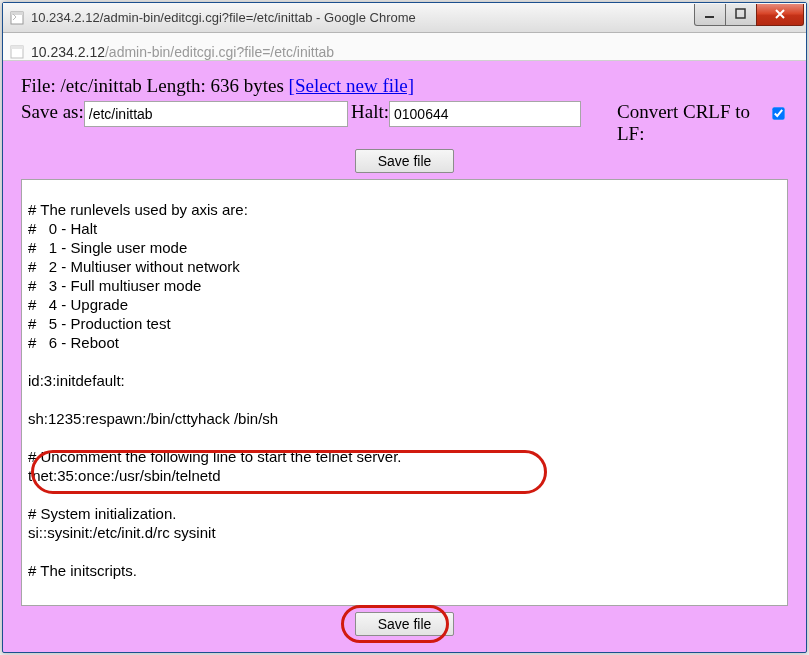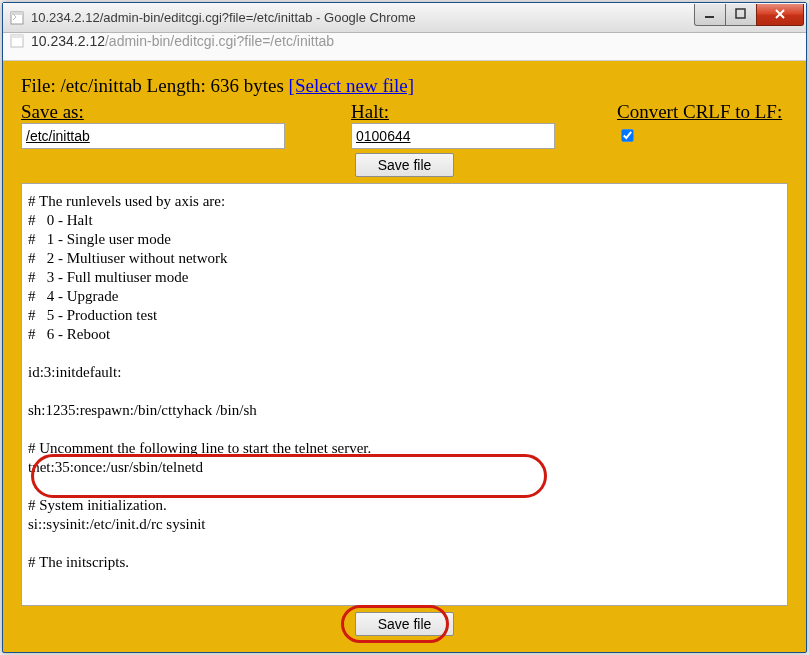--- a/index.html
+++ b/index.html
@@ -11,21 +11,21 @@
   width: 809px;
   height: 655px;
   overflow: hidden;
 }
 .window {
   width: 805px;
   height: 651px;
   margin: 2px;
   border: 1px solid #1b4f8e;
   border-radius: 2px;
-  background: #eab308;
+  background: #f0abfc;
   display: flex;
   flex-direction: column;
   box-shadow: 0 0 6px rgba(0,0,0,.3);
 }
 .titlebar {
   height: 30px;
   background: linear-gradient(#f7f7f7, #dedede);
   border-bottom: 1px solid #b5b5b5;
   display: flex;
   align-items: center;
@@ -59,40 +59,40 @@
   width:48px;
   background: linear-gradient(#e68a7b,#d9472a 45%,#c43117 55%,#b52a11);
   color:#fff;
   border-color:#7a200f;
   border-bottom-right-radius:3px;
 }
 .win-btn svg{display:block}
 .url-bar {
   height:28px;
   border-bottom:1px solid #d0d0d0;
-  display:flex;align-items:flex-start;
+  display:flex;align-items:flex-end;
   padding:0 0 0 6px;
   background:#fafafa;
 }
 .url-fav{width:16px;height:16px;margin-right:6px;display:inline-flex;align-items:center;justify-content:center;}
 .url-text{font-size:14px;color:#999}
 .url-text .host{color:#333}
 .content{
   flex:1;
   padding:14px 18px 10px 18px;
   font-family: "Times New Roman", serif;
   font-size:19px;
   color:#000;
   overflow:hidden;
   display:flex;flex-direction:column;justify-content:space-between;
 }
 .file-line{margin-bottom:4px;}
 .file-line a{color:#0000EE;text-decoration:underline;cursor:pointer;}
 .row{display:flex;gap:0;margin-bottom:2px;}
-.col{display:flex;flex-direction:column;text-decoration:underline;}
+.col{display:flex;flex-direction:row;}
 .col.saveas{width:330px;}
 .col.mode{width:230px;}
 .col.crlf{flex:1;margin-left:36px;}
 .col label{font-size:19px;margin-bottom:0px;}
 input[type=text]{
   font-family:Arial,sans-serif;
   font-size:14px;
   padding:3px 4px;
   border:1px solid #a6a6a6;
   height:26px;
@@ -108,24 +108,24 @@
   padding:3px 22px;
   background:linear-gradient(#f6f6f6,#e3e3e3);
   border:1px solid #8c8c8c;
   border-radius:2px;
 }
 .textarea-wrap{flex:1;position:relative;}
 textarea.editor{
   width:100%;
   height:100%;
   resize:none;
-  font-family:Liberation Serif, serif;
+  font-family:Liberation Sans, sans-serif;
   font-size:15px;
   line-height:19px;
-  padding:8px 6px;
+  padding:20px 6px;
   border:1px solid #a6a6a6;
   white-space:pre;
   overflow-y:scroll;
   color:#000;
 }
 .circle-annot{
   position:absolute;
   border:3px solid #d11a0f;
   border-radius:22px;
   pointer-events:none;

